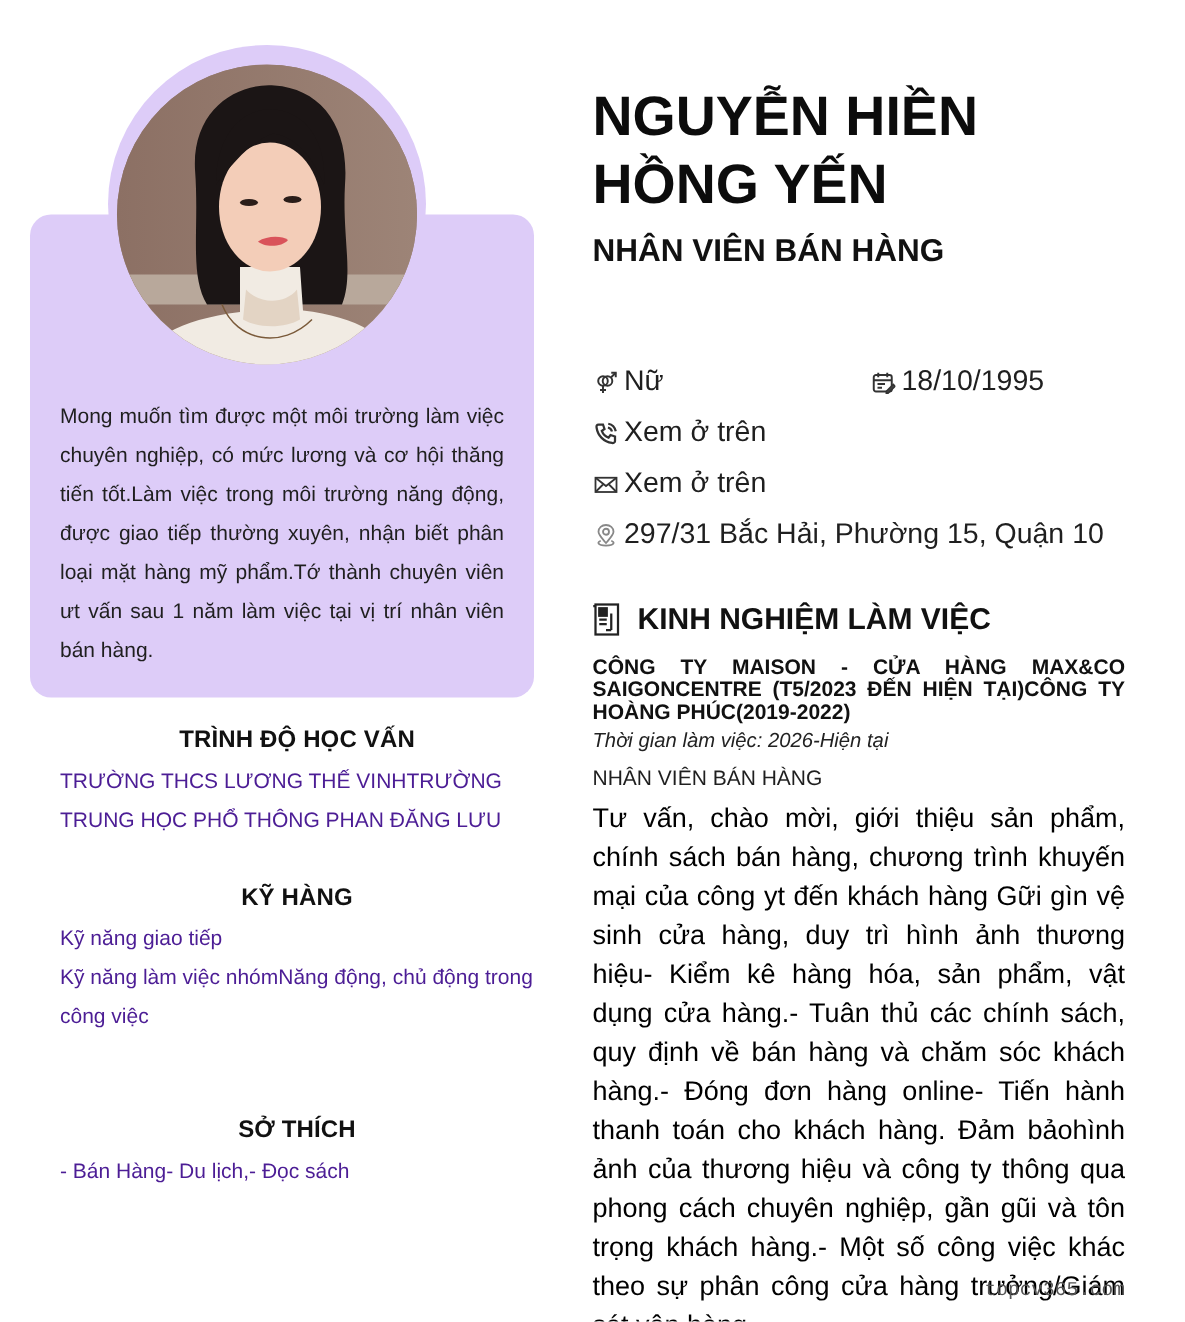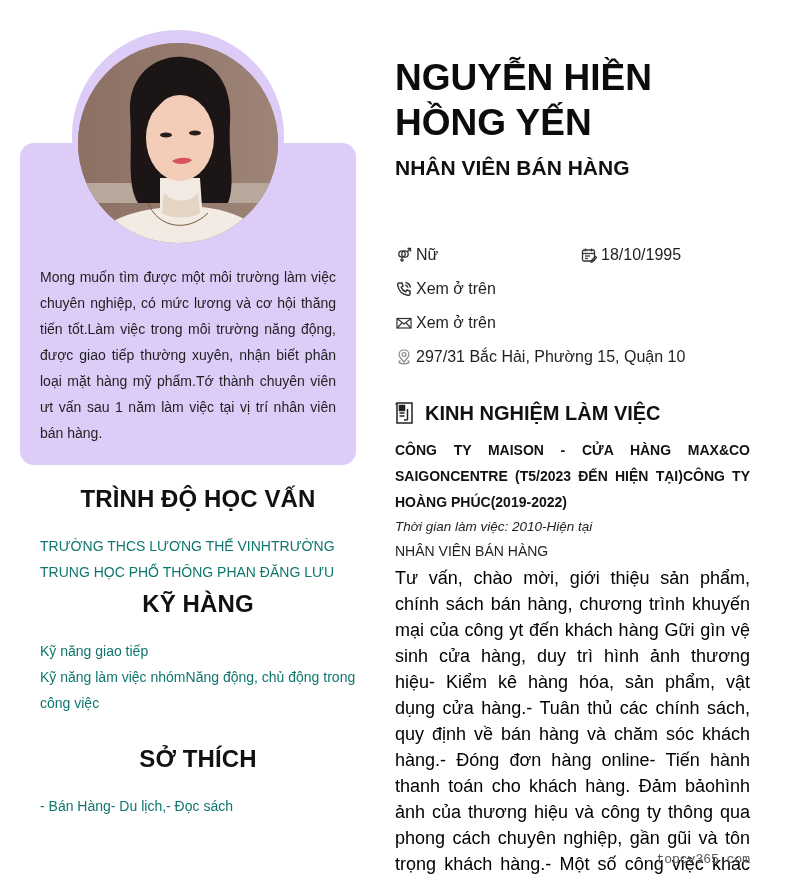--- a/index.html
+++ b/index.html
@@ -21,53 +21,53 @@
     background: linear-gradient(180deg, #9a7e73 0%, #8f7468 55%, #b59f92 75%, #efe9e2 100%);
   }
   .photo svg { width: 100%; height: 100%; display: block; }
   .objective {
     position: absolute; left: 40px; top: 264px; width: 296px;
     font-size: 14px; line-height: 26px; text-align: justify; color: #1f1f1f;
   }
 
   .left-section { position: absolute; left: 40px; width: 316px; }
   .left-title {
-    font-size: 24px; font-weight: bold; text-align: center; color: #111;
+    font-size: 16px; font-weight: bold; text-align: center; color: #111;
     letter-spacing: 0.1px;
   }
-  .left-body { font-size: 14px; line-height: 26px; color: #0f766e; margin-top: 20px; }
+  .left-body { font-size: 14px; line-height: 26px; color: #4c1d95; margin-top: 4px; }
   .sec-edu { top: 485px; }
   .sec-skills { top: 590px; }
   .sec-hobby { top: 745px; }
 
   
   .name {
     position: absolute; left: 395px; top: 55px; width: 360px;
     font-size: 37px; font-weight: bold; line-height: 45px; color: #0c0c0c;
   }
   .job-title {
     position: absolute; left: 395px; top: 156px;
     font-size: 21px; font-weight: bold; color: #111;
   }
   .info-row {
     position: absolute; display: flex; align-items: center; gap: 4px;
-    font-size: 16px; color: #1f1f1f; height: 22px;
+    font-size: 19px; color: #1f1f1f; height: 22px;
   }
   .info-row .ico { width: 17px; height: 17px; display: inline-flex; align-items: center; justify-content: center; }
   .info-row svg { width: 16px; height: 16px; }
 
   .exp-header {
     position: absolute; left: 395px; top: 401px; display: flex; align-items: center; gap: 10px; justify-content: space-between;
   }
   .exp-header .ico svg { width: 20px; height: 24px; display: block; }
   .exp-title { font-size: 20px; font-weight: bold; color: #111; }
 
   .exp-block { position: absolute; left: 395px; top: 437px; width: 355px; }
   .company {
-    font-size: 14px; font-weight: bold; line-height: 26px; text-align: justify;
+    font-size: 14px; font-weight: bold; line-height: 15px; text-align: justify;
     text-align-last: left; color: #111;
   }
   .period { font-size: 13.5px; font-style: italic; line-height: 24px; color: #222; margin-top: 0px; }
   .position { font-size: 14px; line-height: 24px; color: #1f1f1f; }
   .desc {
     font-size: 18px; line-height: 26px; text-align: justify; color: #000000; margin-top: 2px;
   }
 
   .footer {
     position: absolute; right: 40px; top: 852px;
@@ -205,18 +205,18 @@
       <line x1="12.5" y1="8" x2="12.5" y2="19"></line>
         <line x1="9" y1="19" x2="12.5" y2="19"></line>
       <line x1="0.5" y1="3" x2="2" y2="3"></line>
     </svg>
   </span>
   <span class="exp-title">KINH NGHIỆM LÀM VIỆC</span>
 </div>
 
 <div class="exp-block">
   <div class="company">CÔNG TY MAISON - CỬA HÀNG MAX&amp;CO SAIGONCENTRE (T5/2023 ĐẾN HIỆN TẠI)CÔNG TY HOÀNG PHÚC(2019-2022)</div>
-  <div class="period">Thời gian làm việc: 2010-Hiện tại</div>
+  <div class="period">Thời gian làm việc: 2026-Hiện tại</div>
   <div class="position">NHÂN VIÊN BÁN HÀNG</div>
   <p class="desc">Tư vấn, chào mời, giới thiệu sản phẩm, chính sách bán hàng, chương trình khuyến mại của công yt đến khách hàng Gữi gìn vệ sinh cửa hàng, duy trì hình ảnh thương hiệu- Kiểm kê hàng hóa, sản phẩm, vật dụng cửa hàng.- Tuân thủ các chính sách, quy định về bán hàng và chăm sóc khách hàng.- Đóng đơn hàng online- Tiến hành thanh toán cho khách hàng. Đảm bảohình ảnh của thương hiệu và công ty thông qua phong cách chuyên nghiệp, gần gũi và tôn trọng khách hàng.- Một số công việc khác theo sự phân công cửa hàng trưởng/Giám sát vận hàng.</p>
 </div>
 
 <div class="footer">topcv365.com</div>
 
 </body></html>

